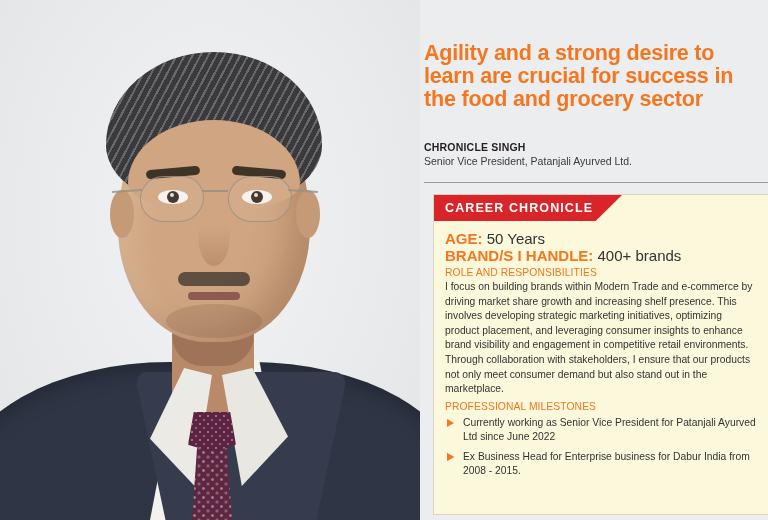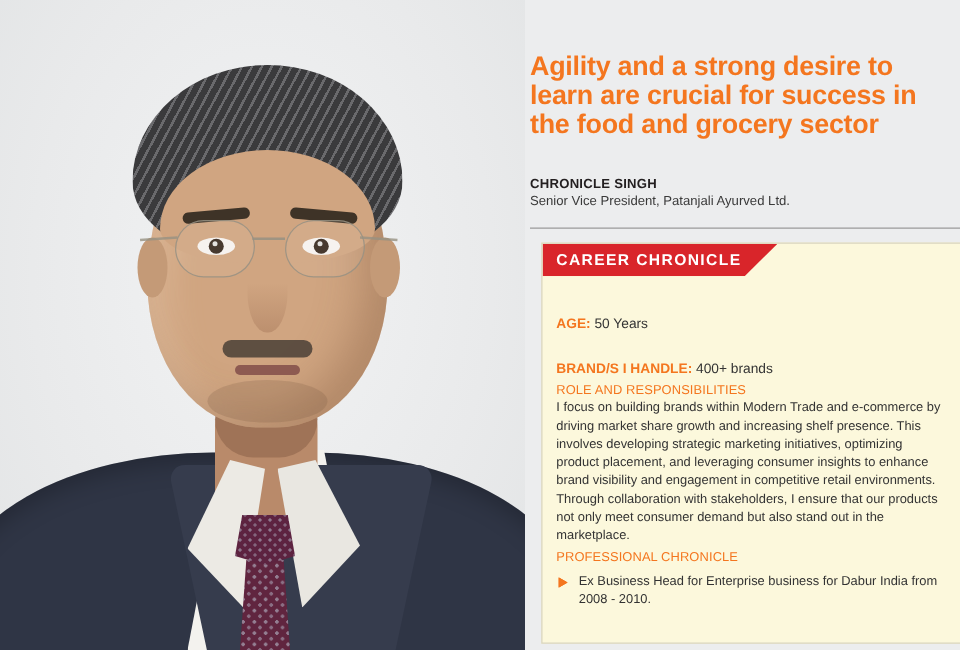--- a/index.html
+++ b/index.html
@@ -394,25 +394,24 @@
   }
   .card-body {
     position: absolute;
     left: 0;
     top: 26px;
     width: 342px;
     padding: 10px 13px 0 11px;
     box-sizing: border-box;
   }
   .kv {
-    font-size: 11px;
+    font-size: 15px;
     line-height: 15px;
     color: #333333;
     margin-bottom: 2px;
-    margin-top: 21px;
   }
   .kv .lbl {
     color: #f4761f;
     font-weight: bold;
   }
   .sec-head {
     color: #f4761f;
     font-weight: normal;
     font-size: 10.3px;
     line-height: 15px;
@@ -513,31 +512,32 @@
         </div>
 
         <div class="kv">
           <span class="lbl">BRAND/S I HANDLE:</span>
           <span>400+ brands</span>
         </div>
 
         <div class="sec-head">ROLE AND RESPONSIBILITIES</div>
         <p class="para">I focus on building brands within Modern Trade and e-commerce by driving market share growth and increasing shelf presence. This involves developing strategic marketing initiatives, optimizing product placement, and leveraging consumer insights to enhance brand visibility and engagement in competitive retail environments. Through collaboration with stakeholders, I ensure that our products not only meet consumer demand but also stand out in the marketplace.</p>
 
-        <div class="sec-head">PROFESSIONAL CHRONICLE</div>
+        <div class="sec-head">PROFESSIONAL MILESTONES</div>
 
         <div class="milestones">
           <div class="ms-item">
             <span class="ms-arrow"></span>
+            <span>Currently working as Senior Vice President for Patanjali Ayurved Ltd since June 2022</span>
           </div>
           <div class="ms-item">
             <span class="ms-arrow"></span>
           </div>
           <div class="ms-item">
             <span class="ms-arrow"></span>
-            <span>Ex Business Head for Enterprise business for Dabur India from 2008 - 2010.</span>
+            <span>Ex Business Head for Enterprise business for Dabur India from 2008 - 2015.</span>
           </div>
         </div>
 
       </div>
     </div>
   </div>
 </div>
 
 </body></html>

